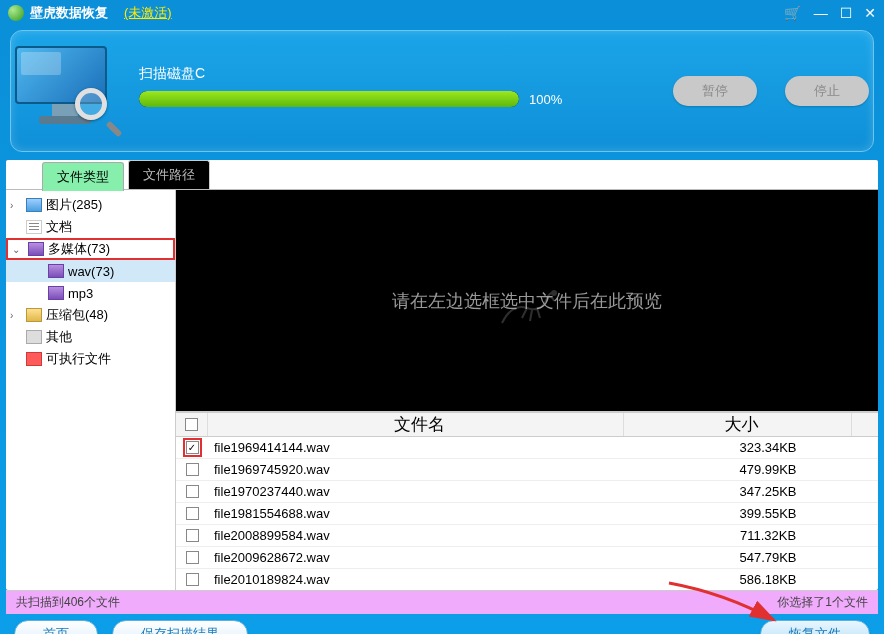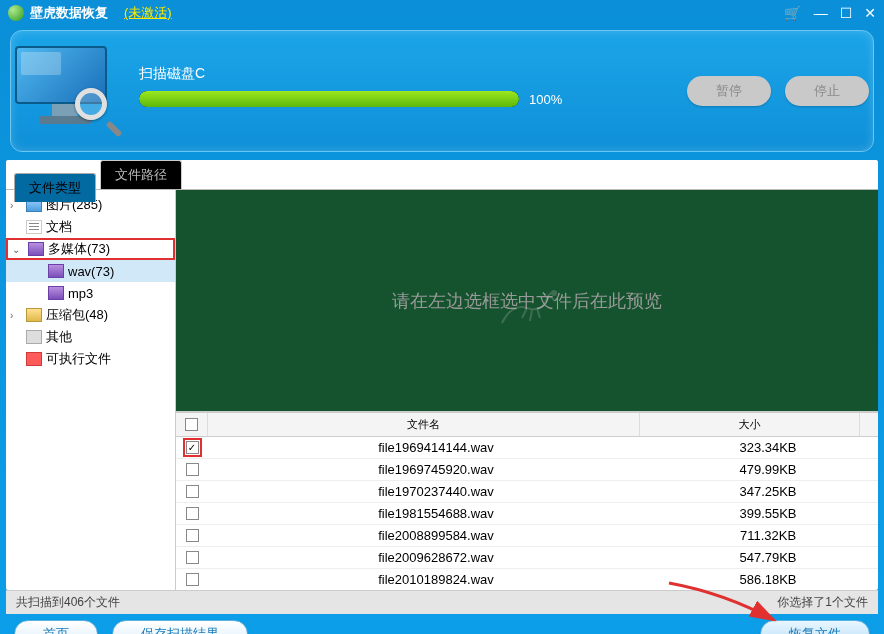--- a/index.html
+++ b/index.html
@@ -24,67 +24,67 @@
 .magnifier .handle { position: absolute; right: -2px; bottom: 2px; width: 18px; height: 6px; background: #888; transform: rotate(45deg); border-radius: 3px; }
 
 .scan-info { flex: 1; color: #fff; }
 .scan-info .line1 { font-size: 14px; margin-bottom: 8px; }
 .progress-row { display: flex; align-items: flex-end; gap: 10px; margin-bottom: 10px; }
 .progress-bar { width: 380px; height: 16px; background: #065a8c; border-radius: 8px; overflow: hidden; box-shadow: inset 0 1px 3px rgba(0,0,0,0.4); }
 .progress-fill { height: 100%; background: linear-gradient(180deg, #9de81f, #5cb80a); border-radius: 8px; }
 .progress-pct { font-size: 13px; }
 .scan-info .line2 { font-size: 14px; }
 
-.header-buttons { display: flex; gap: 14px; margin-left: 20px; }
+.header-buttons { display: flex; gap: 28px; margin-left: 20px; }
 .pill-btn { width: 84px; height: 30px; background: #c9c9c9; border: none; border-radius: 15px; color: #888; font-size: 13px; cursor: not-allowed; box-shadow: 0 1px 2px rgba(0,0,0,0.2); }
 
 .main-area { background: #fff; margin: 0 6px; height: 430px; border-radius: 2px; display: flex; flex-direction: column; }
 
 .tabs-row { height: 30px; display: flex; align-items: flex-end; padding-left: 8px; border-bottom: 1px solid #bbb; }
 .tab { padding: 5px 14px; border: 1px solid #aaa; border-bottom: none; background: #000000; font-size: 13px; margin-right: 4px; border-radius: 3px 3px 0 0; cursor: pointer; }
 .tab.inactive { color: #bbb; border-color: #ccc; }
-.tab.active { position: relative; top: 13px; background: #0369a1; }
+.tab.active { position: relative; top: 2px; background: #86efac; margin-left: 28px; }
 
 .content-split { flex: 1; display: flex; min-height: 0; }
 .tree { width: 170px; border-right: 1px solid #ccc; padding: 4px 0; font-size: 13px; overflow-y: auto; }
 .tree-item { display: flex; align-items: center; height: 22px; padding-left: 4px; cursor: pointer; gap: 4px; }
 .tree-item.level1 { padding-left: 4px; }
 .tree-item.level2 { padding-left: 26px; }
 .tree-item.selected { background: #d0e8f8; }
 .tree-toggle { width: 12px; font-size: 10px; color: #666; }
 .tree-icon { width: 16px; height: 14px; display: inline-flex; align-items: center; justify-content: center; font-size: 11px; }
 .ic-img { background: linear-gradient(#9ecfff,#4a9fe0); border: 1px solid #3a7fb8; }
 .ic-doc { background: #fff; border: 1px solid #ccc; position: relative; }
 .ic-doc::after { content:''; position:absolute; top:2px; left:2px; right:2px; height:1px; background:#888; box-shadow: 0 3px 0 #888, 0 6px 0 #888; }
 .ic-media { background: linear-gradient(#b88fe0,#7a4fb8); border: 1px solid #6a3fa8; }
 .ic-zip { background: linear-gradient(#ffe08f,#e0b84a); border: 1px solid #b89a3a; }
 .ic-exe { background: #ff5a5a; border: 1px solid #cc3a3a; }
 .ic-other { background: #ddd; border: 1px solid #aaa; }
 .red-box { border: 2px solid #e03030; }
 
 .right-pane { flex: 1; display: flex; flex-direction: column; min-width: 0; }
-.preview-area { flex: 1; background: #14532d; border-bottom: 1px solid #ccc; display: flex; align-items: center; justify-content: center; position: relative; color: #999; font-size: 18px; }
+.preview-area { flex: 1; background: #000000; border-bottom: 1px solid #ccc; display: flex; align-items: center; justify-content: center; position: relative; color: #999; font-size: 18px; }
 .gecko { position: absolute; top: 42%; left: 50%; transform: translateX(-50%); opacity: 0.25; }
 
 .table-wrap { height: 178px; display: flex; flex-direction: column; border-top: 1px solid #ccc; }
-.table-head { display: flex; height: 24px; background: #f4f4f4; border-bottom: 1px solid #ccc; font-size: 11px; }
+.table-head { display: flex; height: 24px; background: #f4f4f4; border-bottom: 1px solid #ccc; font-size: 17px; gap: 8px; }
 .th-chk { width: 32px; display:flex; align-items:center; justify-content:center; border-right: 1px solid #ddd; }
 .th-name { flex: 1; display:flex; align-items:center; justify-content:center; border-right: 1px solid #ddd; }
 .th-size { width: 220px; display:flex; align-items:center; justify-content:center; border-right: 1px solid #ddd; }
 .th-scroll { width: 18px; }
 .table-body { flex: 1; overflow-y: auto; font-size: 13px; }
 .row { display: flex; height: 22px; border-bottom: 1px solid #eee; align-items: center; }
 .td-chk { width: 32px; display:flex; align-items:center; justify-content:center; }
-.td-name { flex: 1; padding-left: 6px; text-align: center; }
+.td-name { flex: 1; padding-left: 6px; }
 .td-size { width: 220px; text-align: center; }
 .chk { width: 13px; height: 13px; border: 1px solid #888; background: #fff; display: inline-flex; align-items: center; justify-content: center; font-size: 10px; cursor: pointer; }
 .chk.checked::after { content: '✓'; color: #000; line-height: 1; }
 .chk-red { outline: 2px solid #e03030; outline-offset: 1px; }
 
-.status-bar { height: 24px; background: #e5e5e5; margin: 0 6px; display: flex; align-items: center; padding: 0 10px; font-size: 12px; color: #444; border-top: 1px solid #ccc; }
+.status-bar { height: 24px; background: #f0abfc; margin: 0 6px; display: flex; align-items: center; padding: 0 10px; font-size: 12px; color: #444; border-top: 1px solid #ccc; }
 .status-bar .spacer { flex: 1; }
 
 .footer { height: 40px; display: flex; align-items: center; padding: 0 14px; gap: 14px; position: relative; }
 .footer-btn { height: 28px; padding: 0 28px; border: 1px solid #5ab0e0; border-radius: 14px; background: linear-gradient(180deg, #fff, #daeefb); color: #1a7ab8; font-size: 13px; cursor: pointer; box-shadow: 0 1px 2px rgba(0,0,0,0.15); }
 .footer-btn.primary { background: linear-gradient(180deg, #e8f6ff, #b8e0f8); }
 .footer .spacer { flex: 1; }
 
 .arrow { position: absolute; right: 100px; bottom: 26px; width: 120px; height: 50px; pointer-events: none; }
 .arrow svg { width: 100%; height: 100%; }
 

